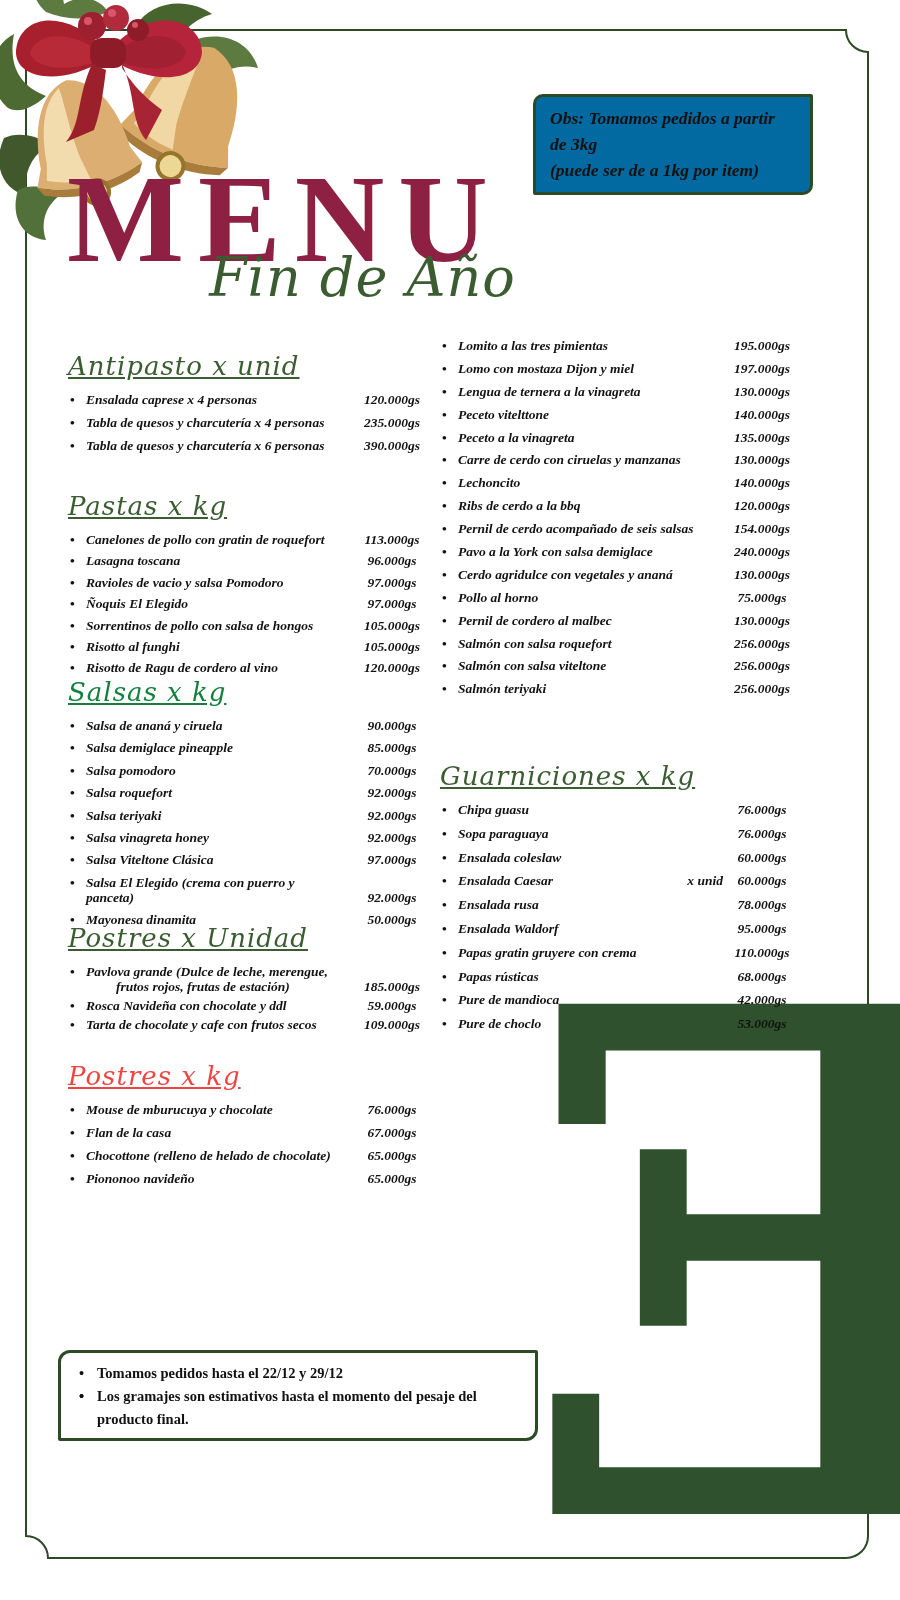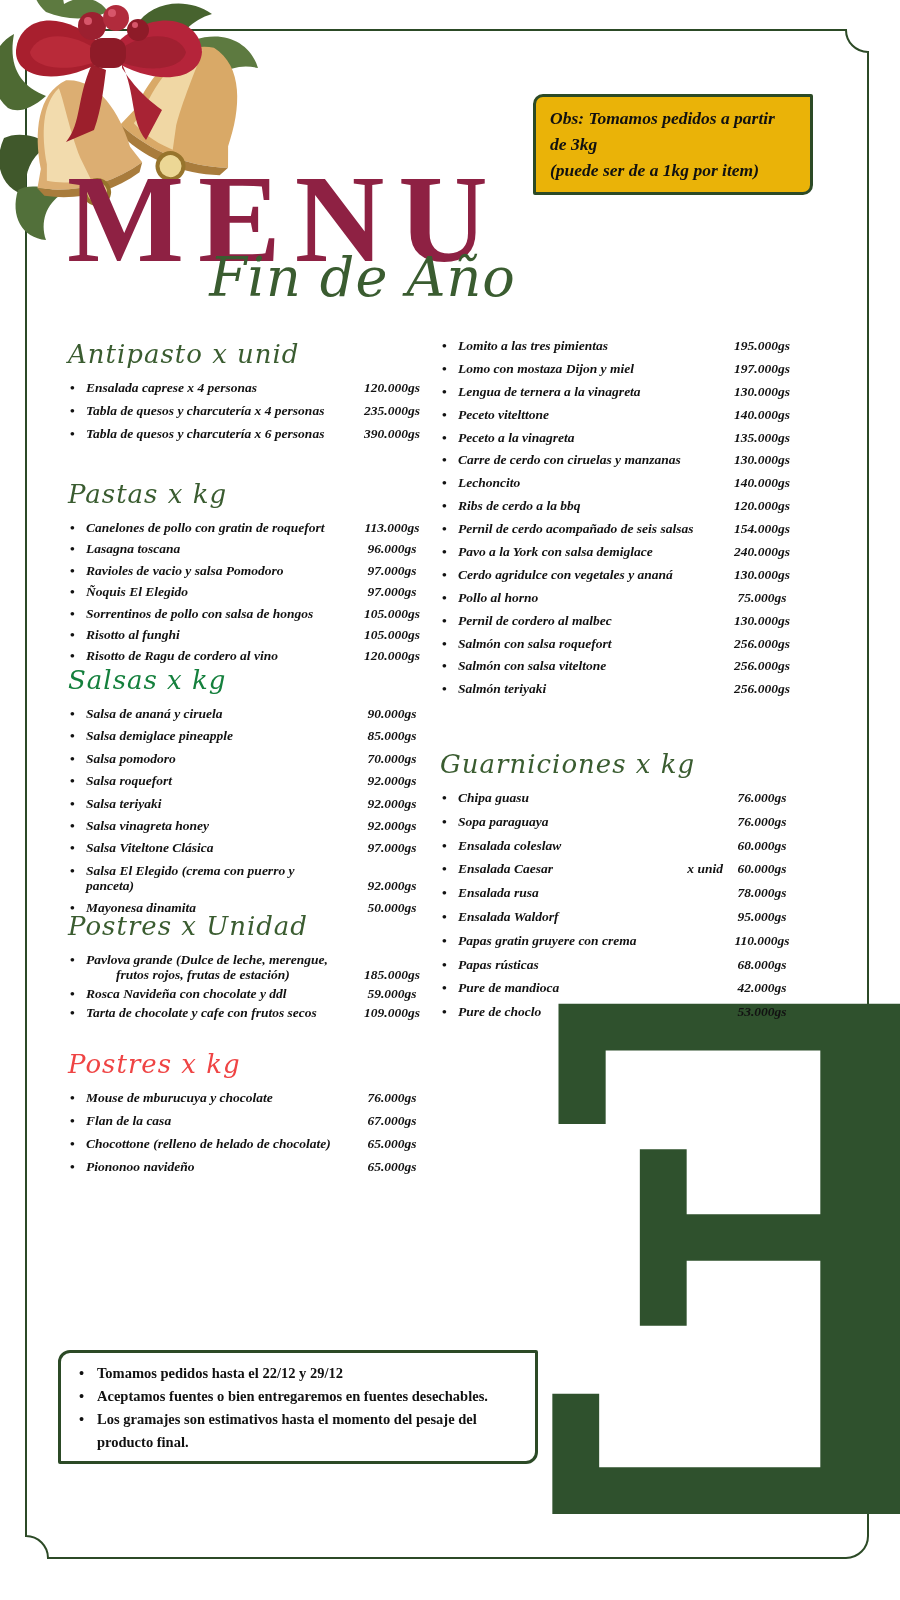--- a/index.html
+++ b/index.html
@@ -7,36 +7,36 @@
         font-family:"Liberation Serif",serif;margin:0 auto;}
   svg{display:block;}
   .frame-svg{position:absolute;left:0;top:0;}
   .bells-svg{position:absolute;left:-12px;top:-10px;}
 
   .logo-e{position:absolute;top:918px;right:-150px;width:560px;height:700px;
           font-family:"DejaVu Serif",serif;font-weight:bold;font-size:700px;line-height:1;
           transform:scaleX(-1);text-align:left;user-select:none;}
 
   .obs-box{position:absolute;left:533px;top:94px;width:280px;box-sizing:border-box;
-           border:3px solid #2c4a26;border-radius:10px 2px 10px 2px;background:#eab308;
+           border:3px solid #2c4a26;border-radius:10px 2px 10px 2px;background:#0369a1;
            padding:8px 24px 9px 14px;}
   .obs-box .ln{font-weight:bold;font-style:italic;font-size:17.5px;line-height:26px;color:#111;}
 
   .title{position:absolute;left:67px;top:158px;width:555px;margin:0;
          font-family:"Liberation Serif",serif;font-weight:bold;font-size:124px;line-height:1;
          letter-spacing:14px;}
   .subtitle{position:absolute;left:85px;top:248px;width:555px;text-align:center;
             font-family:"DejaVu Serif",serif;font-style:italic;font-size:54px;line-height:1.1;
             letter-spacing:1px;}
 
   .menu-section{position:absolute;}
   .col-left{left:66px;width:358px;}
   .col-right{left:438px;width:356px;}
-  .sec-heading{margin:0 0 10px 2px;font-family:"DejaVu Serif",serif;font-style:italic;
-               font-weight:normal;font-size:26px;line-height:32px;letter-spacing:1px;}
+  .sec-heading{margin:12px 0 10px 2px;font-family:"DejaVu Serif",serif;font-style:italic;
+               font-weight:normal;font-size:26px;line-height:32px;letter-spacing:1px;text-decoration:underline;}
   .rows{margin:0;}
   .row{position:relative;display:flex;align-items:flex-end;padding-left:20px;
        font-weight:bold;font-style:italic;font-size:13.5px;line-height:15px;color:#121212;
        margin-bottom:7px;}
   .row .bullet{position:absolute;left:4px;top:0;font-style:normal;}
   .row .nm{flex:1;}
   .row .nm2{display:block;margin-left:30px;}
   .row .unit-note{margin-right:7px;white-space:nowrap;margin-left:20px;}
   .row .price{min-width:64px;text-align:center;white-space:nowrap;}
   .sp-antipasto .row{margin-bottom:8px;}
@@ -522,21 +522,20 @@
   <div class="notes-box">
     <div>
 
         <div class="note-row">
           <span class="bullet">•</span>
           <span>Tomamos pedidos hasta el 22/12 y 29/12</span>
         </div>
 
         <div class="note-row">
           <span class="bullet">•</span>
-          <span>Aceptamos fuentes o bien entregaremos en fuentes desechables.</span>
         </div>
 
         <div class="note-row">
           <span class="bullet">•</span>
           <span>Los gramajes son estimativos hasta el momento del pesaje del producto final.</span>
         </div>
       </div>
   </div>
 
 </div>

